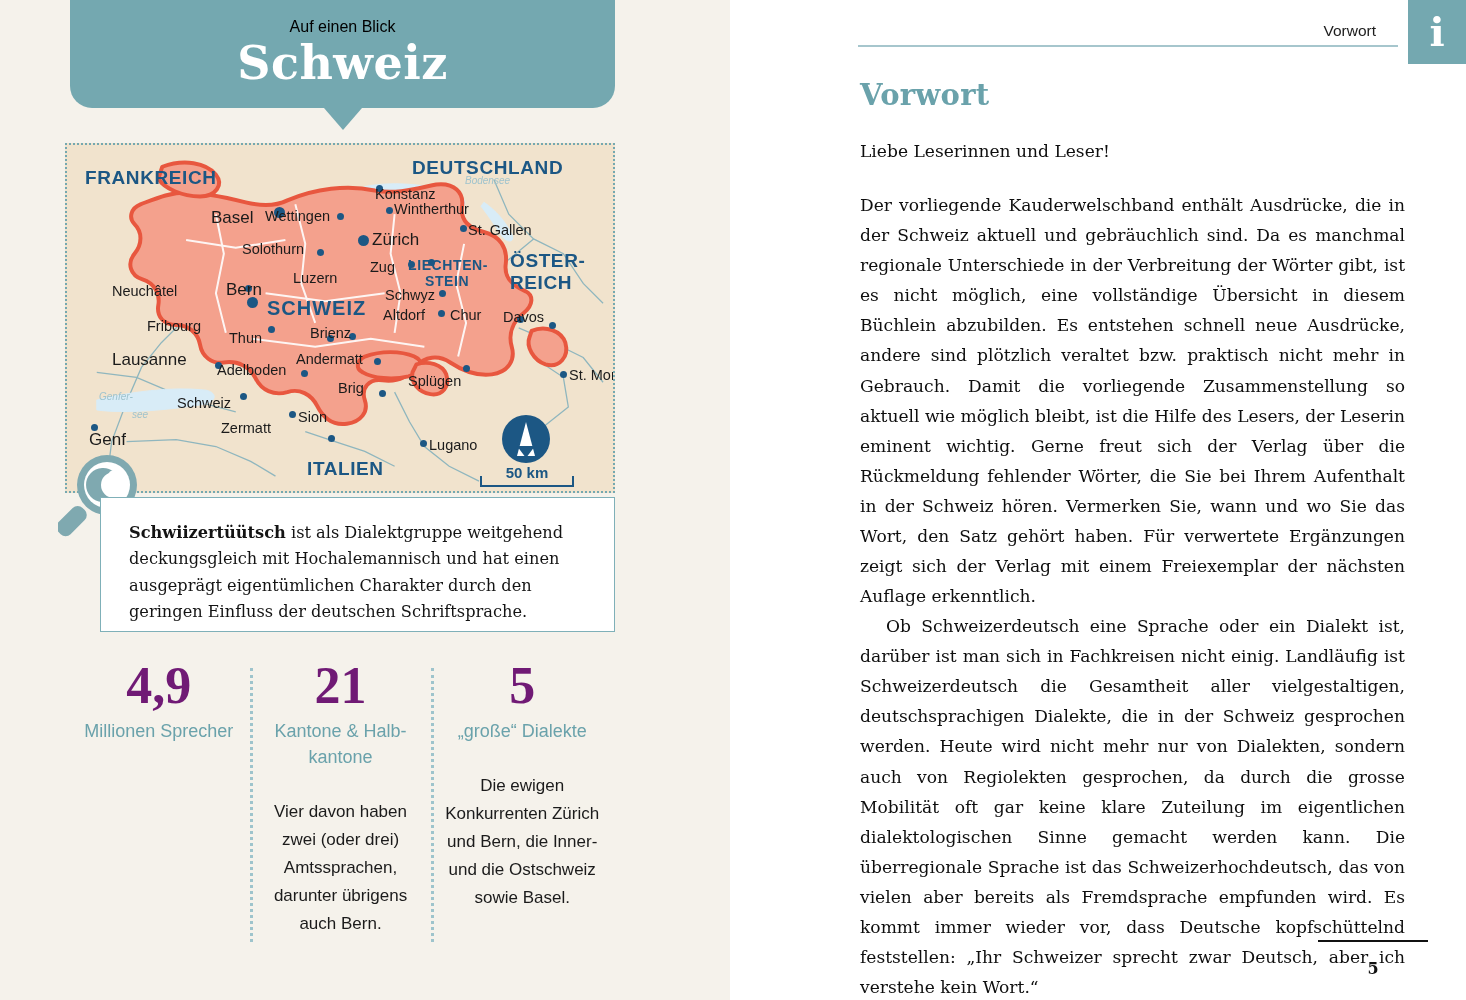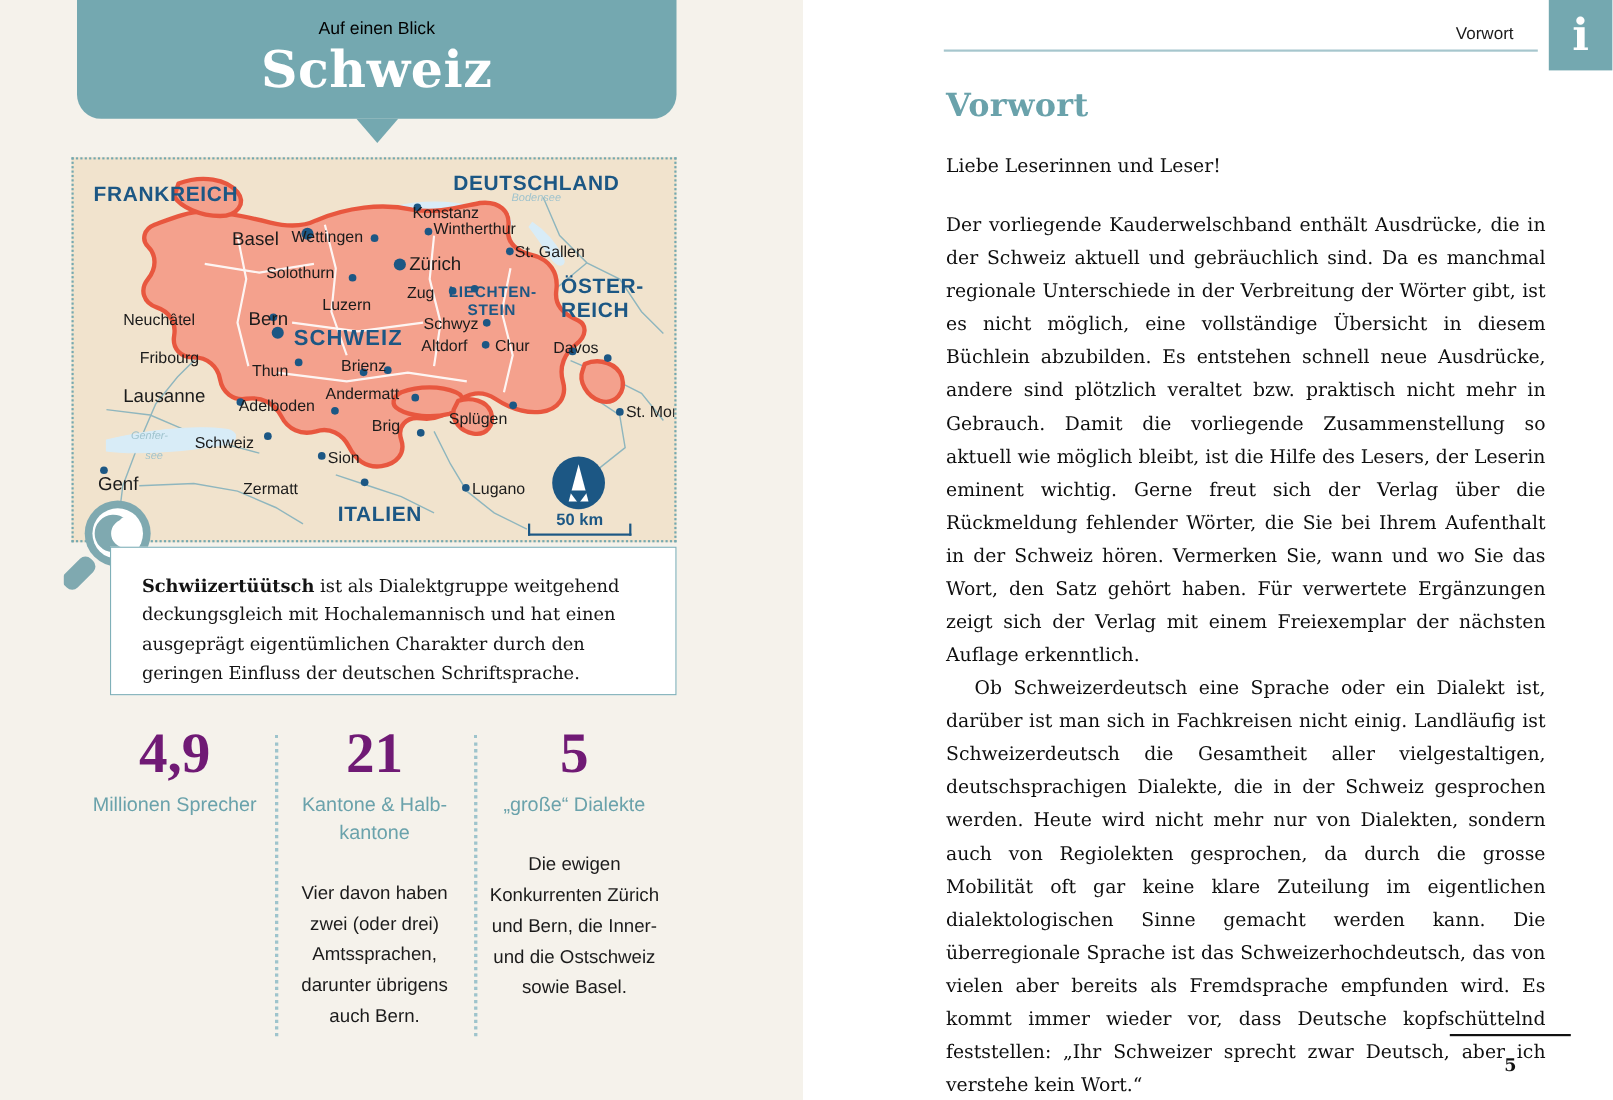--- a/index.html
+++ b/index.html
@@ -224,21 +224,21 @@
       <div class="map-label country-label" style="left:18px;top:22px;">FRANKREICH</div>
       <div class="map-label country-label" style="left:345px;top:12px;">DEUTSCHLAND</div>
       <div class="map-label schweiz-label" style="left:200px;top:152px;">SCHWEIZ</div>
       <div class="map-label country-label" style="left:443px;top:105px;">ÖSTER-</div>
       <div class="map-label country-label" style="left:443px;top:127px;">REICH</div>
       <div class="map-label country-label" style="left:240px;top:313px;">ITALIEN</div>
       <div class="map-label country-label small" style="left:341px;top:113px;">LIECHTEN-</div>
       <div class="map-label country-label small" style="left:358px;top:129px;">STEIN</div>
 
       <div class="map-label lake-label" style="left:398px;top:30px;">Bodensee</div>
-      <div class="map-label lake-label" style="left:52px;top:246px;">Genfer-</div>
+      <div class="map-label lake-label" style="left:32px;top:246px;">Genfer-</div>
       <div class="map-label lake-label" style="left:65px;top:264px;font-style:italic;">see</div>
 
       <div class="dot big" style="left:207px;top:62px;"></div>
       <div class="map-label city-label big" style="left:144px;top:63px;">Basel</div>
 
       <div class="dot" style="left:270px;top:68px;"></div>
       <div class="map-label city-label" style="left:198px;top:63px;">Wettingen</div>
 
       <div class="dot" style="left:309px;top:40px;"></div>
       <div class="map-label city-label" style="left:308px;top:41px;">Konstanz</div>
@@ -273,21 +273,21 @@
       <div class="dot" style="left:371px;top:165px;"></div>
       <div class="map-label city-label" style="left:316px;top:162px;">Altdorf</div>
 
       <div class="dot" style="left:450px;top:171px;"></div>
       <div class="map-label city-label" style="left:383px;top:162px;">Chur</div>
 
       <div class="dot" style="left:482px;top:177px;"></div>
       <div class="map-label city-label" style="left:436px;top:164px;">Davos</div>
 
       <div class="dot" style="left:201px;top:181px;"></div>
-      <div class="map-label city-label" style="left:60px;top:173px;">Fribourg</div>
+      <div class="map-label city-label" style="left:80px;top:173px;">Fribourg</div>
 
       <div class="dot" style="left:260px;top:190px;"></div>
       <div class="map-label city-label" style="left:162px;top:185px;">Thun</div>
 
       <div class="dot" style="left:282px;top:188px;"></div>
       <div class="map-label city-label" style="left:243px;top:180px;">Brienz</div>
 
       <div class="dot" style="left:307px;top:213px;"></div>
       <div class="map-label city-label" style="left:229px;top:206px;">Andermatt</div>
 
@@ -309,21 +309,21 @@
       <div class="dot" style="left:173px;top:248px;"></div>
       <div class="map-label city-label" style="left:110px;top:250px;">Schweiz</div>
 
       <div class="dot" style="left:222px;top:266px;"></div>
       <div class="map-label city-label" style="left:231px;top:264px;">Sion</div>
 
       <div class="dot" style="left:24px;top:279px;"></div>
       <div class="map-label city-label big" style="left:22px;top:285px;">Genf</div>
 
       <div class="dot" style="left:261px;top:290px;"></div>
-      <div class="map-label city-label" style="left:154px;top:292px;">Zermatt</div>
+      <div class="map-label city-label" style="left:154px;top:275px;">Zermatt</div>
 
       <div class="dot" style="left:353px;top:295px;"></div>
       <div class="map-label city-label" style="left:362px;top:292px;">Lugano</div>
 
       <div class="compass"></div>
       <div class="scalebar">
         <div class="txt">50 km</div>
         <div class="bar"></div>
       </div>
     </div>

